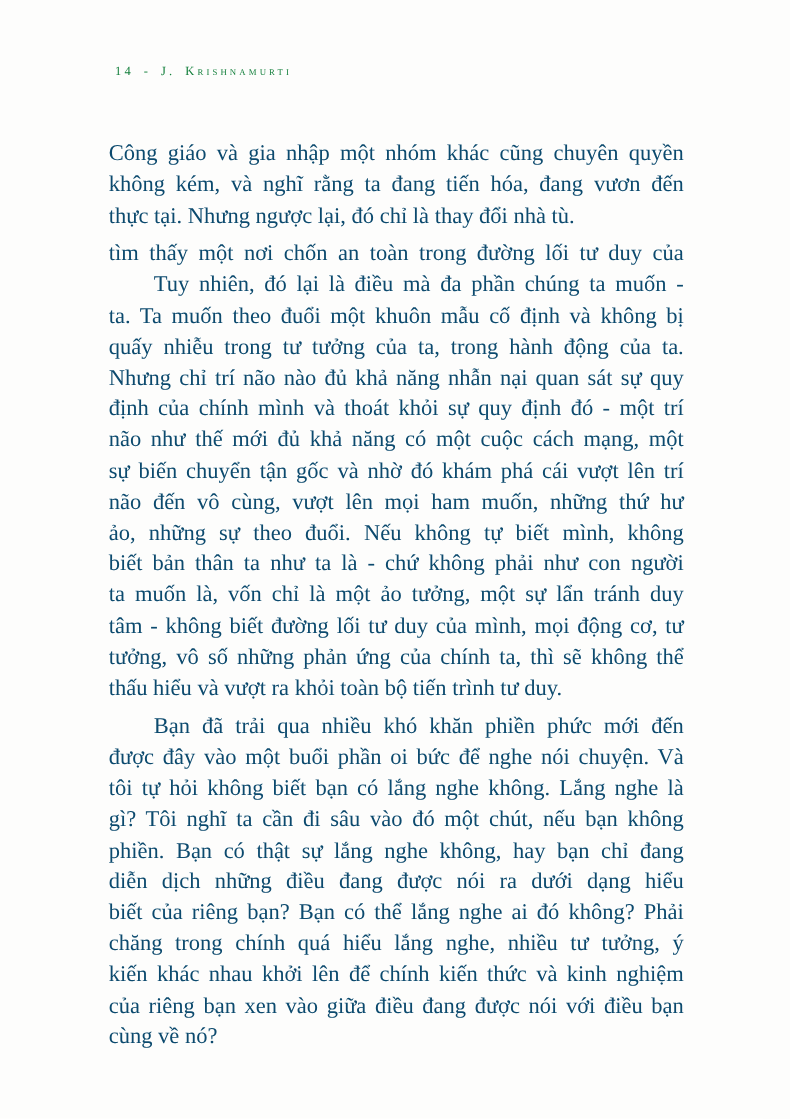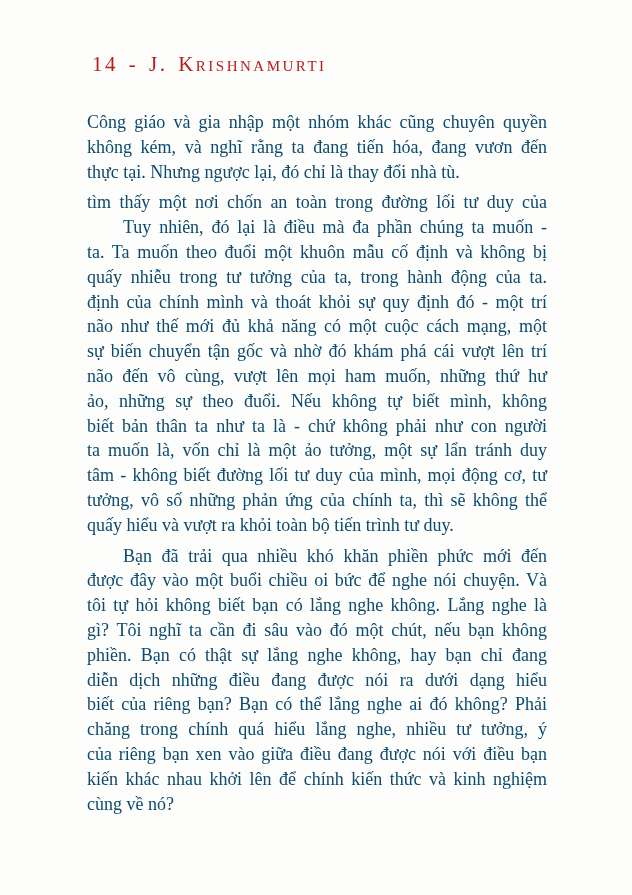--- a/index.html
+++ b/index.html
@@ -12,22 +12,22 @@
     width: 632px;
     height: 895px;
     background: #fdfdfc;
     overflow: hidden;
     font-family: "Liberation Serif", "DejaVu Serif", serif;
   }
   .running-header {
     position: absolute;
     left: 92px;
     top: 52px;
-    font-size: 21px;
-    color: #b91c1c;
+    font-size: 10px;
+    color: #15803d;
     font-variant: small-caps;
     letter-spacing: 2.5px;
     word-spacing: 3px;
   }
   .text-block {
     position: absolute;
     left: 87px;
     top: 110px;
     width: 460px;
     font-size: 18px;
@@ -58,40 +58,41 @@
       <div class="line">Công giáo và gia nhập một nhóm khác cũng chuyên quyền</div>
       <div class="line">không kém, và nghĩ rằng ta đang tiến hóa, đang vươn đến</div>
       <div class="line last">thực tại. Nhưng ngược lại, đó chỉ là thay đổi nhà tù.</div>
     </div>
 
     <div class="para">
       <div class="line">tìm thấy một nơi chốn an toàn trong đường lối tư duy của</div>
       <div class="line first-indent">Tuy nhiên, đó lại là điều mà đa phần chúng ta muốn -</div>
       <div class="line">ta. Ta muốn theo đuổi một khuôn mẫu cố định và không bị</div>
       <div class="line">quấy nhiễu trong tư tưởng của ta, trong hành động của ta.</div>
+      <div class="line">Nhưng chỉ trí não nào đủ khả năng nhẫn nại quan sát sự quy</div>
       <div class="line">định của chính mình và thoát khỏi sự quy định đó - một trí</div>
       <div class="line">não như thế mới đủ khả năng có một cuộc cách mạng, một</div>
       <div class="line">sự biến chuyển tận gốc và nhờ đó khám phá cái vượt lên trí</div>
       <div class="line">não đến vô cùng, vượt lên mọi ham muốn, những thứ hư</div>
       <div class="line">ảo, những sự theo đuổi. Nếu không tự biết mình, không</div>
       <div class="line">biết bản thân ta như ta là - chứ không phải như con người</div>
       <div class="line">ta muốn là, vốn chỉ là một ảo tưởng, một sự lẩn tránh duy</div>
       <div class="line">tâm - không biết đường lối tư duy của mình, mọi động cơ, tư</div>
       <div class="line">tưởng, vô số những phản ứng của chính ta, thì sẽ không thể</div>
-      <div class="line last">quấy hiểu và vượt ra khỏi toàn bộ tiến trình tư duy.</div>
+      <div class="line last">thấu hiểu và vượt ra khỏi toàn bộ tiến trình tư duy.</div>
     </div>
 
     <div class="para">
       <div class="line first-indent">Bạn đã trải qua nhiều khó khăn phiền phức mới đến</div>
-      <div class="line">được đây vào một buổi chiều oi bức để nghe nói chuyện. Và</div>
+      <div class="line">được đây vào một buổi phần oi bức để nghe nói chuyện. Và</div>
       <div class="line">tôi tự hỏi không biết bạn có lắng nghe không. Lắng nghe là</div>
       <div class="line">gì? Tôi nghĩ ta cần đi sâu vào đó một chút, nếu bạn không</div>
       <div class="line">phiền. Bạn có thật sự lắng nghe không, hay bạn chỉ đang</div>
       <div class="line">diễn dịch những điều đang được nói ra dưới dạng hiểu</div>
       <div class="line">biết của riêng bạn? Bạn có thể lắng nghe ai đó không? Phải</div>
       <div class="line">chăng trong chính quá hiểu lắng nghe, nhiều tư tưởng, ý</div>
+      <div class="line">kiến khác nhau khởi lên để chính kiến thức và kinh nghiệm</div>
       <div class="line">của riêng bạn xen vào giữa điều đang được nói với điều bạn</div>
-      <div class="line">kiến khác nhau khởi lên để chính kiến thức và kinh nghiệm</div>
       <div class="line last">cùng về nó?</div>
     </div>
 
   </div>
 </div>
 
 </body></html>

